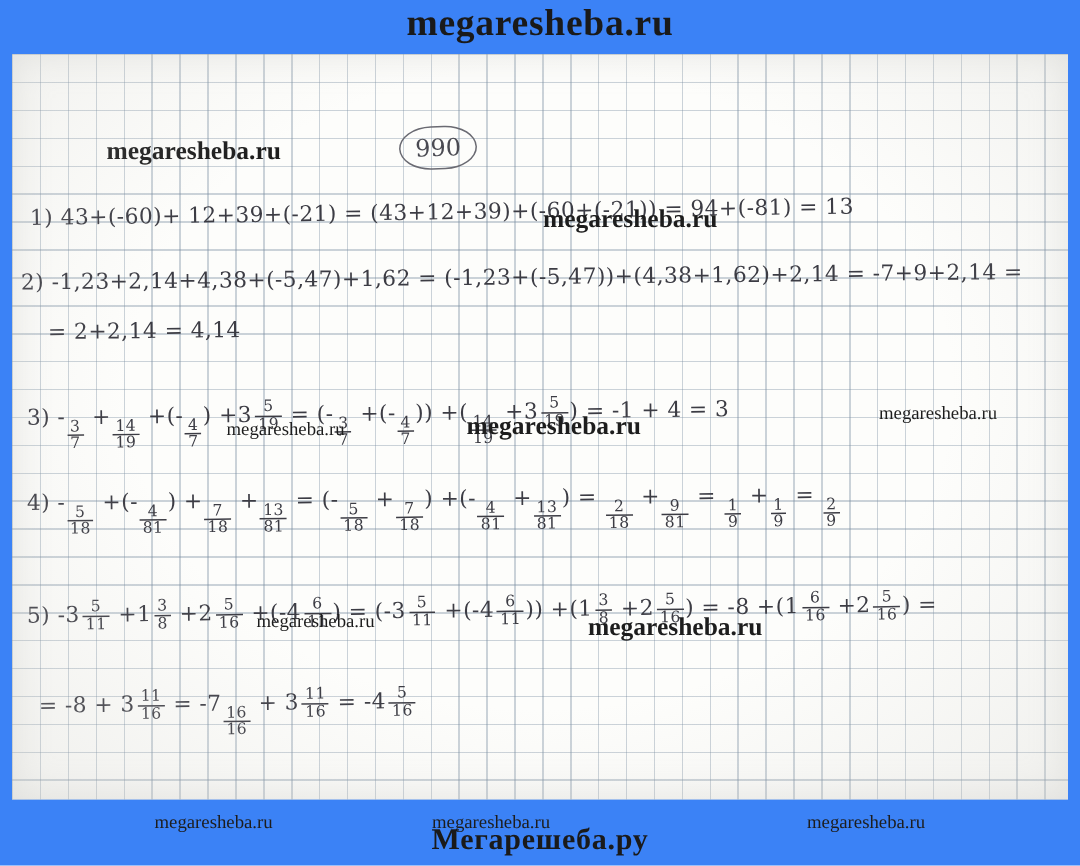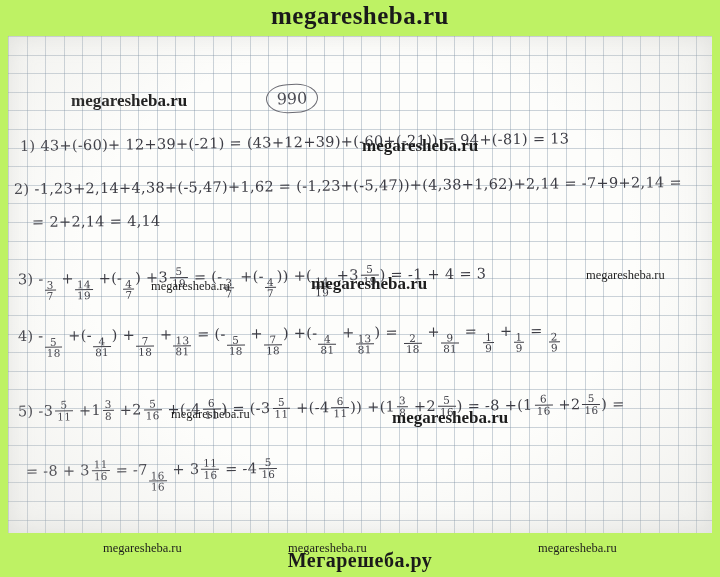--- a/index.html
+++ b/index.html
@@ -11,21 +11,21 @@
     width: 720px;
     height: 577px;
     font-family: "Liberation Serif", serif;
     overflow: hidden;
     position: relative;
   }
   .page {
     position: relative;
     width: 720px;
     height: 577px;
-    background: #bef264;
+    background: #3b82f6;
   }
   
   .banner-top {
     position: absolute;
     top: 2px;
     left: 0;
     width: 720px;
     text-align: center;
     font-family: "Liberation Serif", serif;
     font-size: 25px;

